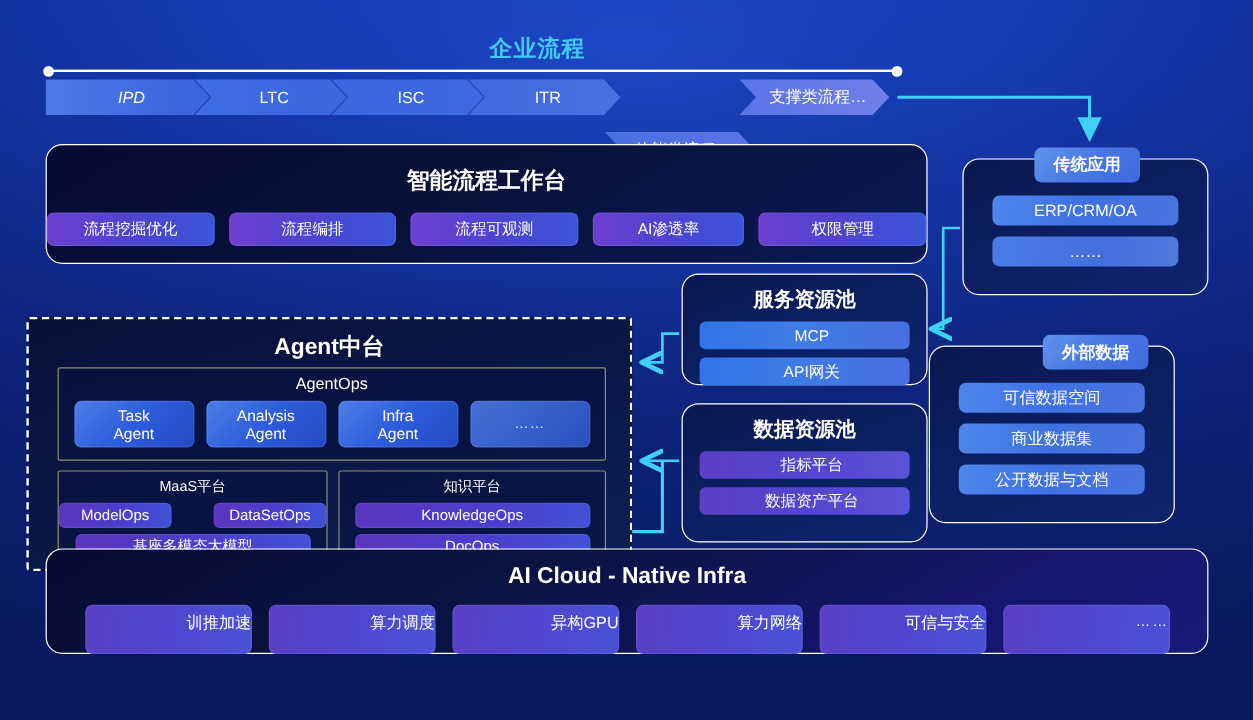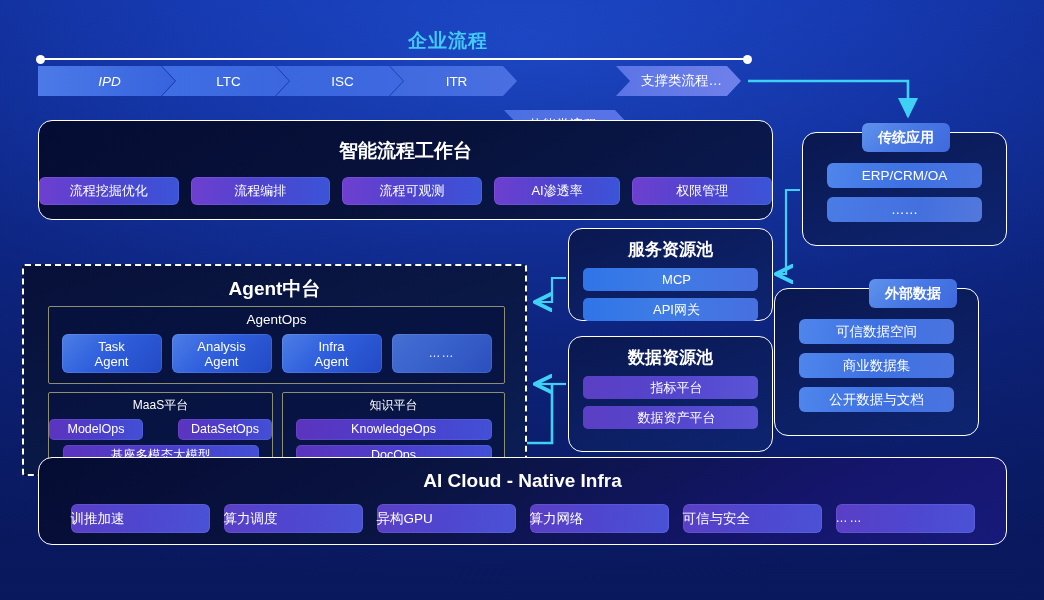--- a/index.html
+++ b/index.html
@@ -139,22 +139,22 @@
     background:linear-gradient(100deg,#4f86ec 0%,#3e71e2 50%,#4a74e0 100%);
   }
   .right-pill.dim{background:linear-gradient(100deg,#4a7ce6 0%,#4470dd 60%,#5378dd 100%);}
 
   
   #infra{left:38px;top:457px;width:969px;height:88px;
     background:linear-gradient(150deg,#050c33 0%,#0a1442 40%,#14156b 75%,#181a7a 100%);}
   #infra .card-title{font-size:19px;margin-top:12px;}
   .infra-row{display:flex;gap:14px;justify-content:center;margin-top:12px;}
   .infra-chip{
-    width:139px;height:29px;line-height:29px;border-radius:6px;font-size:13.5px;
-    text-align:left;color:#fff;
+    width:139px;height:41px;line-height:29px;border-radius:6px;font-size:13.5px;
+    text-align:right;color:#fff;
     background:linear-gradient(100deg,#5a3fc6 0%,#4f46cf 50%,#4a52d6 100%);
     box-shadow:inset 0 0 0 1px rgba(255,255,255,.08);
   }
   .infra-chip.dots{letter-spacing:2px;font-size:12px;}
 
   
   svg.conn{left:0;top:0;width:1044px;height:600px;pointer-events:none;}
 </style>
 </head>
 <body>

